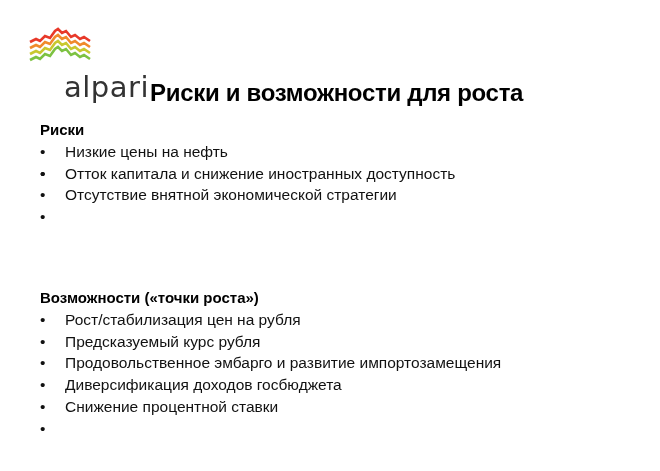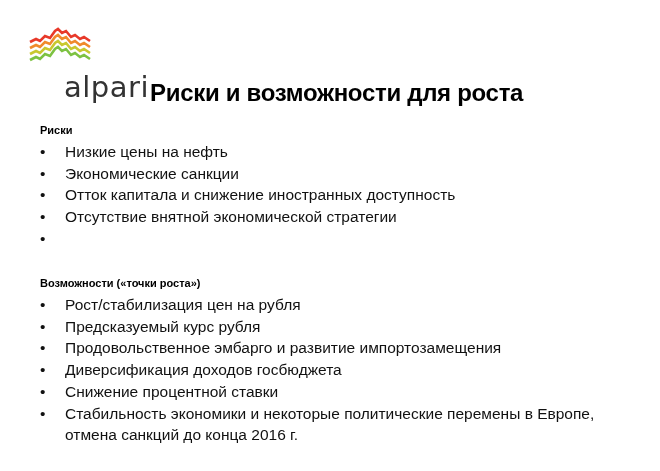--- a/index.html
+++ b/index.html
@@ -5,56 +5,56 @@
   html, body { margin: 0; padding: 0; background: #ffffff; }
   body { width: 660px; height: 471px; position: relative; overflow: hidden;
          font-family: "Liberation Sans", "DejaVu Sans", sans-serif; color: #111; }
   .logo { position: absolute; left: 28px; top: 24px; width: 64px; height: 78px; }
   .logo svg { display: block; }
   .logo-text { position: absolute; left: 30px; top: 70px; font-size: 29px; color: #333;
                letter-spacing: 0.5px; font-family: "DejaVu Sans", sans-serif; margin-left: 34px; }
   .title { position: absolute; left: 150px; top: 44px; font-size: 24px; font-weight: bold; color: #000;
            letter-spacing: -0.3px; margin-top: 35px; }
   .section { position: absolute; left: 40px; }
-  .section-heading { font-weight: bold; font-size: 11px; line-height: 22px; color: #000; }
+  .section-heading { font-weight: bold; font-size: 15px; line-height: 22px; color: #000; }
   ul { list-style: none; margin: 0; padding: 0; }
   li { position: relative; padding-left: 25px; font-size: 15.5px; line-height: 21.7px; color: #111; }
   li .bullet { position: absolute; left: 0; top: 0; }
   #risks { top: 119px; }
-  #opps { top: 272px; }
+  #opps { top: 287px; }
 </style>
 </head>
 <body>
 
 <div class="logo">
   <svg width="64" height="44" viewBox="0 0 64 44">
     <polyline points="2,18 8,15 12,17 17,12 22,14 27,7 30,5 34,9 38,7 43,13 47,11 52,15 56,13 62,17" fill="none" stroke="#e8392a" stroke-width="2.6"></polyline>
     <polyline points="2,24 8,21 12,23 17,18 22,20 27,13 30,11 34,15 38,13 43,19 47,17 52,21 56,19 62,23" fill="none" stroke="#f08a2c" stroke-width="2.6"></polyline>
     <polyline points="2,30 8,27 12,29 17,24 22,26 27,19 30,17 34,21 38,19 43,25 47,23 52,27 56,25 62,29" fill="none" stroke="#c9c82f" stroke-width="2.6"></polyline>
     <polyline points="2,36 8,33 12,35 17,30 22,32 27,25 30,23 34,27 38,25 43,31 47,29 52,33 56,31 62,35" fill="none" stroke="#7dc242" stroke-width="2.6"></polyline>
   </svg>
 </div>
 <div class="logo-text">alpari</div>
 
 <div class="title">Риски и возможности для роста</div>
 
 <div class="section" id="risks">
   <div class="section-heading">Риски</div>
   <ul>
     <li><span class="bullet">•</span><span>Низкие цены на нефть</span></li>
-    <li><span class="bullet">•</span><span>Экономические санкции</span></li>
+    <li><span class="bullet">•</span></li>
     <li><span class="bullet">•</span><span>Отток капитала и снижение иностранных доступность</span></li>
     <li><span class="bullet">•</span><span>Отсутствие внятной экономической стратегии</span></li>
     <li><span class="bullet">•</span></li>
   </ul>
 </div>
 
 <div class="section" id="opps">
   <div class="section-heading">Возможности («точки роста»)</div>
   <ul>
     <li><span class="bullet">•</span><span>Рост/стабилизация цен на рубля</span></li>
     <li><span class="bullet">•</span><span>Предсказуемый курс рубля</span></li>
     <li><span class="bullet">•</span><span>Продовольственное эмбарго и развитие импортозамещения</span></li>
     <li><span class="bullet">•</span><span>Диверсификация доходов госбюджета</span></li>
     <li><span class="bullet">•</span><span>Снижение процентной ставки</span></li>
-    <li style="width:575px;"><span class="bullet">•</span><span>Стабильность экономики и некоторые политические перемены в Европе, отмена санкций до конца 2016 г.</span></li>
+    <li style="width:575px;"><span class="bullet">•</span></li>
   </ul>
 </div>
 
 </body></html>

